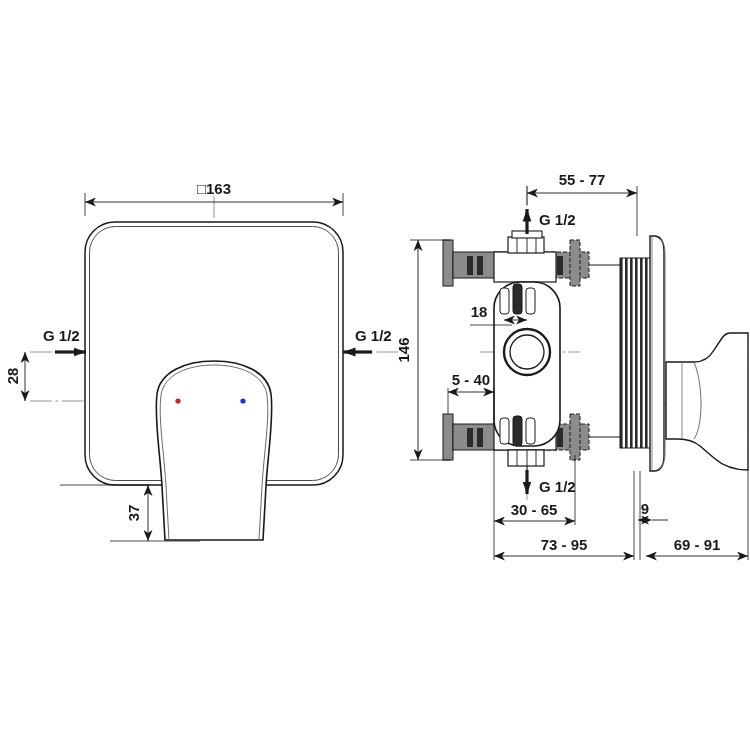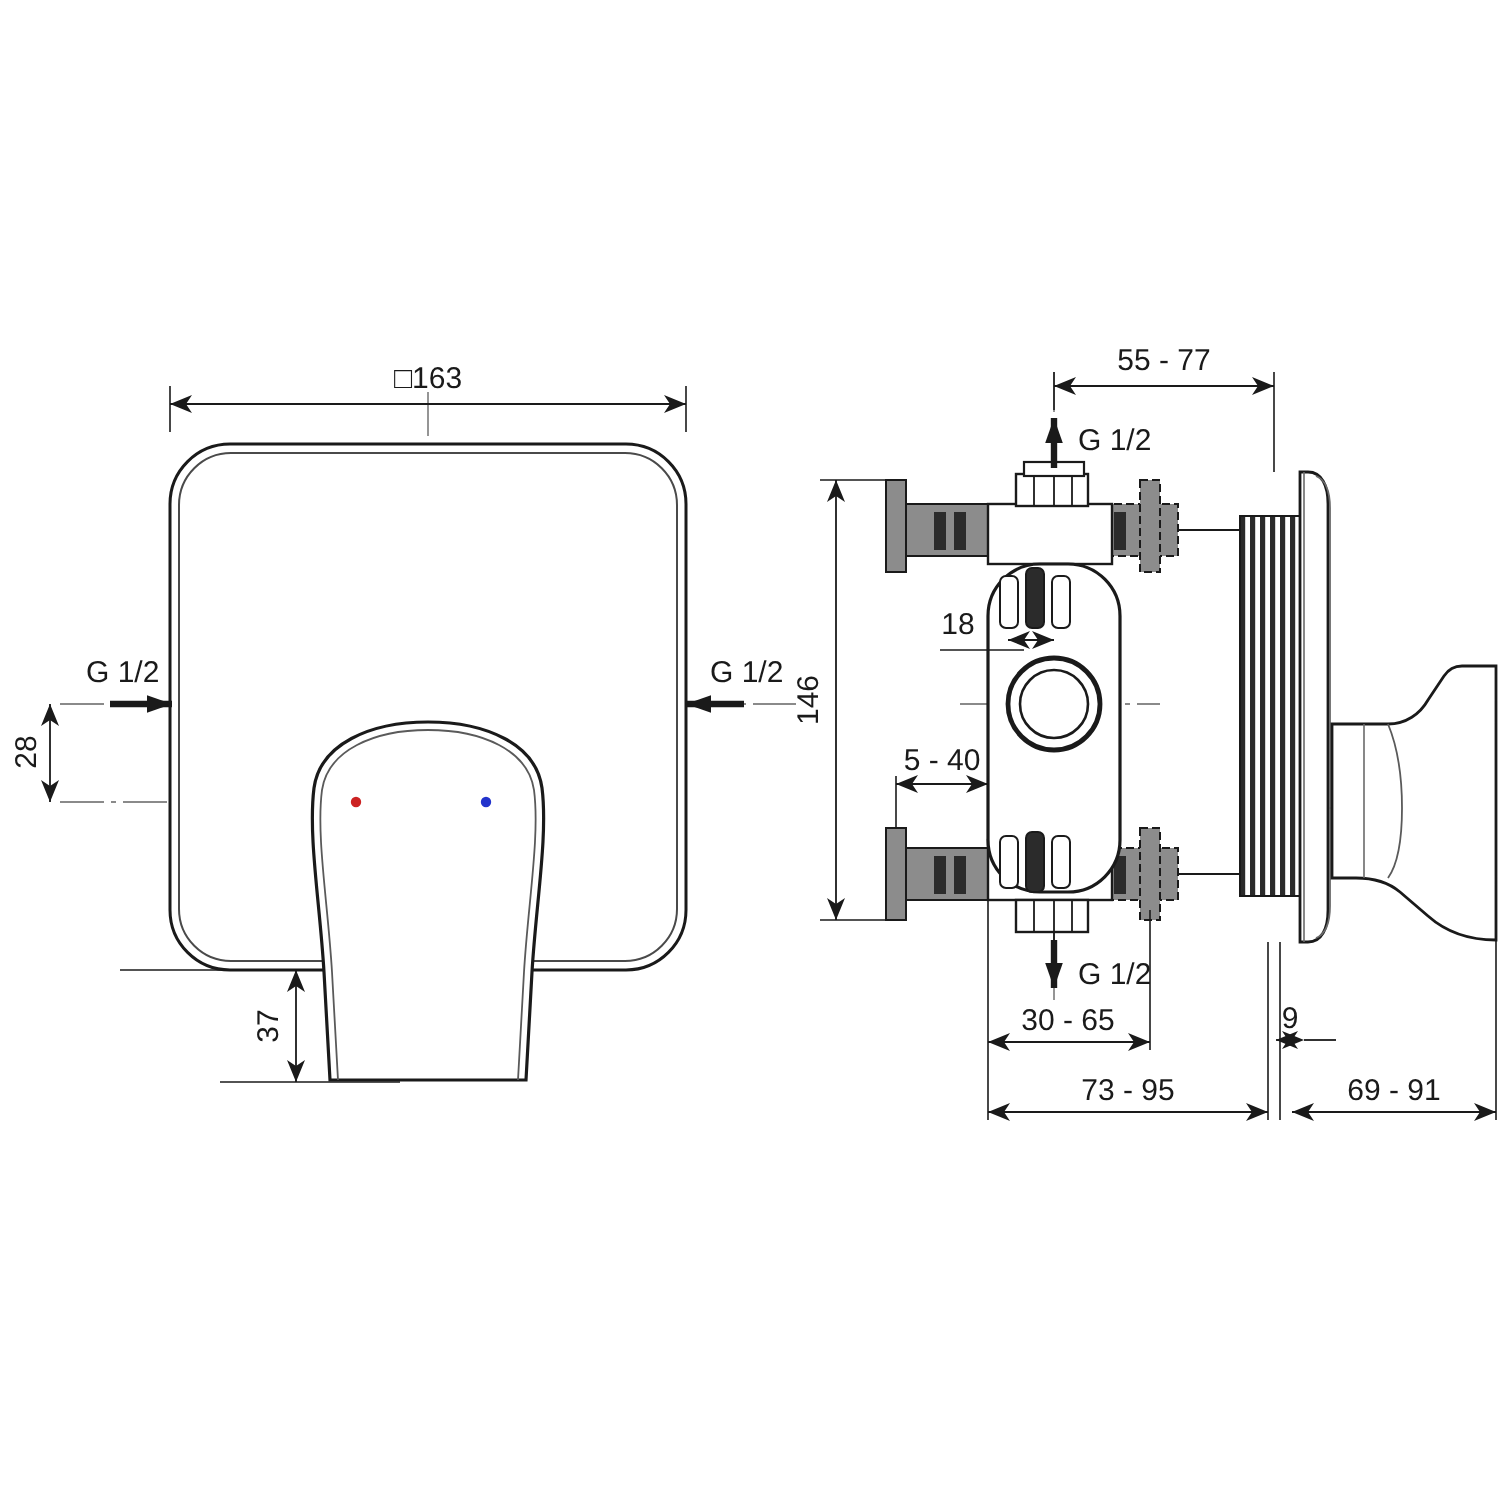--- a/index.html
+++ b/index.html
@@ -1,17 +1,17 @@
 <!DOCTYPE html>
 <html><head>
 <meta charset="utf-8">
 <style>
   html,body{margin:0;padding:0;background:#ffffff;}
   body{width:750px;height:750px;font-family:"Liberation Sans",sans-serif;overflow:hidden;}
-  #stage{position:relative;width:670px;height:750px;background:#5eead4;}
+  #stage{position:relative;width:670px;height:750px;background:#5eead4;font-weight:bold;}
   svg{display:block;}
   .dimtxt{font-family:"Liberation Sans",sans-serif;font-size:15px;fill:#1a1a1a;}
   .dimtxt-v{font-family:"Liberation Sans",sans-serif;font-size:15px;fill:#1a1a1a;}
 </style>
 </head>
 <body>
 
 <div id="stage">
 <svg width="750" height="750" viewBox="0 0 750 750">
 

